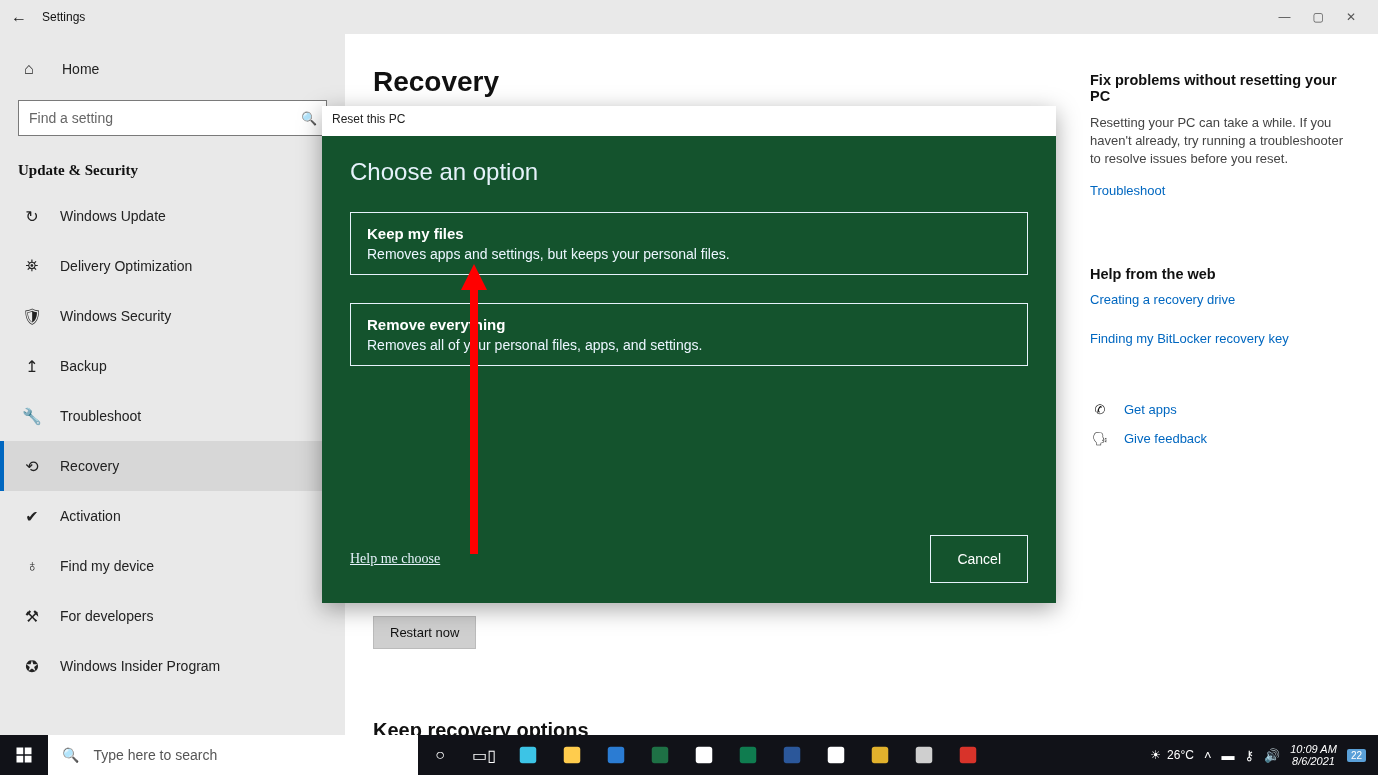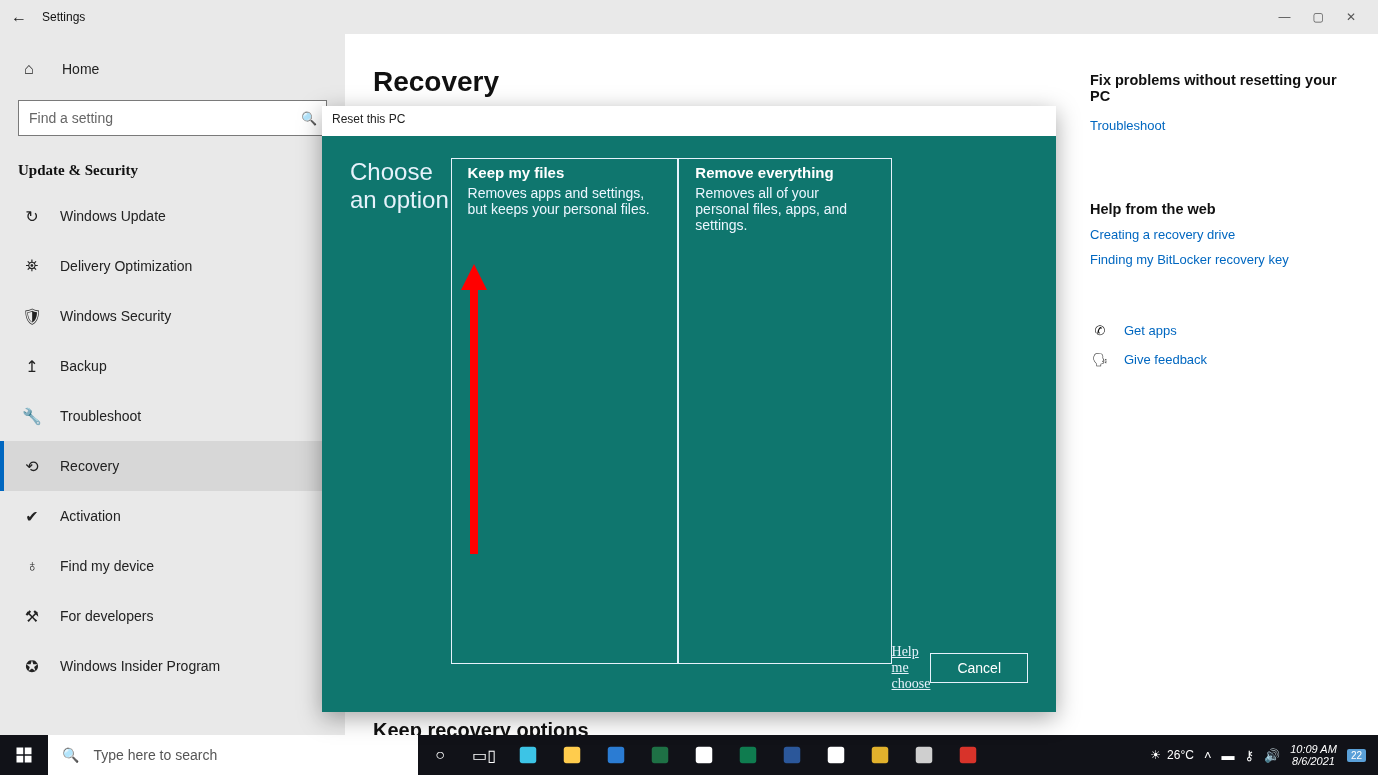--- a/index.html
+++ b/index.html
@@ -38,30 +38,30 @@
 
 
 .right-col { width:288px; padding:38px 26px 0 0; font-size:13px; color:#333; }
 .right-col h3 { font-size:14.5px; font-weight:600; color:#111; margin-bottom:10px; }
 .right-col p { font-size:13px; color:#444; line-height:1.4; }
 .right-col .link { color:#0067c0; font-size:13px; cursor:pointer; display:block; margin-top:6px; }
 .help-row { display:flex; align-items:center; gap:14px; color:#0067c0; font-size:13px; margin-top:26px; }
 .help-row .ic { width:20px; text-align:center; color:#111; }
 
 
-.modal { position:absolute; left:322px; top:106px; width:734px; height:606px; background:#0f766e; box-shadow:0 6px 22px rgba(0,0,0,.35); display:flex; flex-direction:column; z-index:40; }
+.modal { position:absolute; left:322px; top:106px; width:734px; height:497px; background:#14532d; box-shadow:0 6px 22px rgba(0,0,0,.35); display:flex; flex-direction:column; z-index:40; }
 .modal-title-bar { height:30px; background:#ffffff; font-size:12px; color:#222; padding:6px 10px; }
-.modal-body { flex:1; padding:22px 28px 20px 28px; color:#fff; display:flex; flex-direction:row; }
+.modal-body { flex:1; padding:22px 28px 20px 28px; color:#fff; display:flex; flex-direction:column; }
 .modal-h { font-size:24px; font-weight:400; color:#e6f2fb; margin-bottom:26px; }
-.opt-btn { border:1.5px solid #e6f2fb; padding:5px 16px; margin-bottom:28px; cursor:pointer; }
+.opt-btn { border:1.5px solid #e6f2fb; padding:12px 16px; margin-bottom:28px; cursor:pointer; }
 .opt-btn .t { font-size:15px; font-weight:600; color:#fff; margin-bottom:4px; }
 .opt-btn .d { font-size:14px; color:#ecf6ff; }
 .modal-footer { margin-top:auto; display:flex; justify-content:space-between; align-items:center; }
 .help-me { font-size:14px; color:#e6f2fb; text-decoration:underline; cursor:pointer;font-family:Liberation Serif, serif; }
-.cancel-btn { border:1.5px solid #e6f2fb; color:#fff; font-size:14px; padding:6px 26px; cursor:pointer; background:transparent; }
+.cancel-btn { border:1.5px solid #e6f2fb; color:#fff; font-size:14px; padding:15px 26px; cursor:pointer; background:transparent; }
 
 
 .arrow { position:absolute; z-index:60; left:464px; top:264px; width:22px; height:290px; pointer-events:none; }
 .arrow .shaft { position:absolute; left:6px; top:22px; width:8px; height:268px; background:#ff0000; }
 .arrow .head { position:absolute; left:-3px; top:0; width:0; height:0; border-left:13px solid transparent; border-right:13px solid transparent; border-bottom:26px solid #ff0000; }
 
 
 .taskbar { position:absolute; left:0; right:0; bottom:0; height:40px; background:#111218; display:flex; align-items:center; color:#fff; z-index:5; }
 .start { width:48px; height:100%; display:flex; align-items:center; justify-content:center; background:#111218; font-size:16px; }
 .tb-search { flex:0 0 370px; height:100%; background:#fff; color:#555; display:flex; align-items:center; gap:14px; padding:0 14px; font-size:14px; }
@@ -150,25 +150,26 @@
     <div class="main">
       <h1 class="page-title">Recovery</h1>
       
       <div style="height:496px"></div>
       <span class="gray-btn">Restart now</span>
       <h2 class="more-title">Keep recovery options</h2>
     </div>
 
     <div class="right-col">
       <h3>Fix problems without resetting your PC</h3>
+      <p>Resetting your PC can take a while. If you haven't already, try running a troubleshooter to resolve issues before you reset.</p>
       <span class="link" style="margin-top:14px">Troubleshoot</span>
 
       <h3 style="margin-top:68px">Help from the web</h3>
       <span class="link">Creating a recovery drive</span>
-      <span class="link" style="margin-top:10px">Finding my BitLocker recovery key</span>
+      <span class="link" style="margin-top:24px">Finding my BitLocker recovery key</span>
 
       <div class="help-row" style="margin-top:56px">
         <span class="ic">✆</span>
         <span>Get apps</span>
       </div>
       <div class="help-row" style="margin-top:14px">
         <span class="ic">🗣</span>
         <span>Give feedback</span>
       </div>
     </div>

